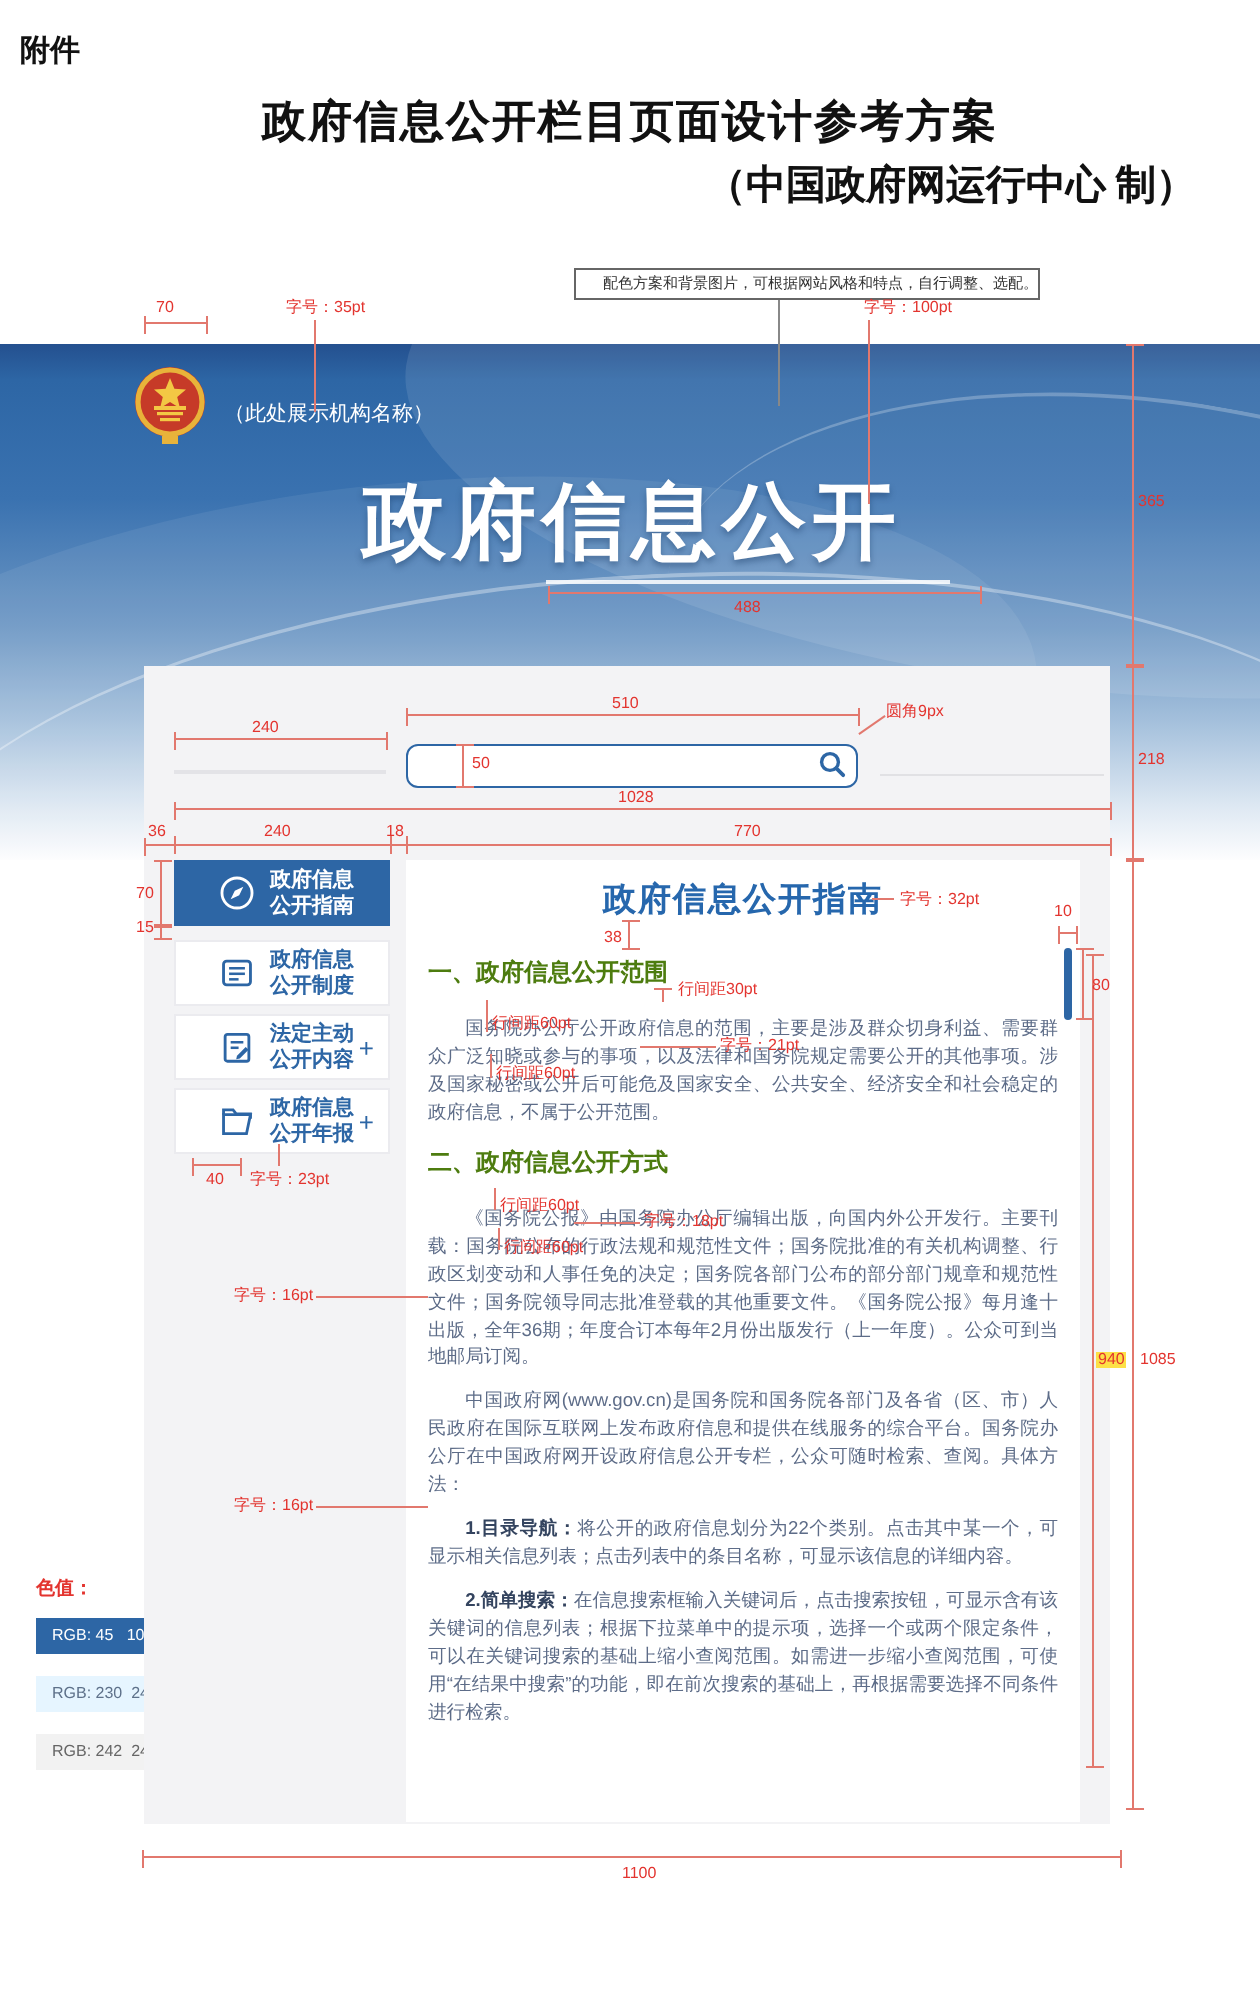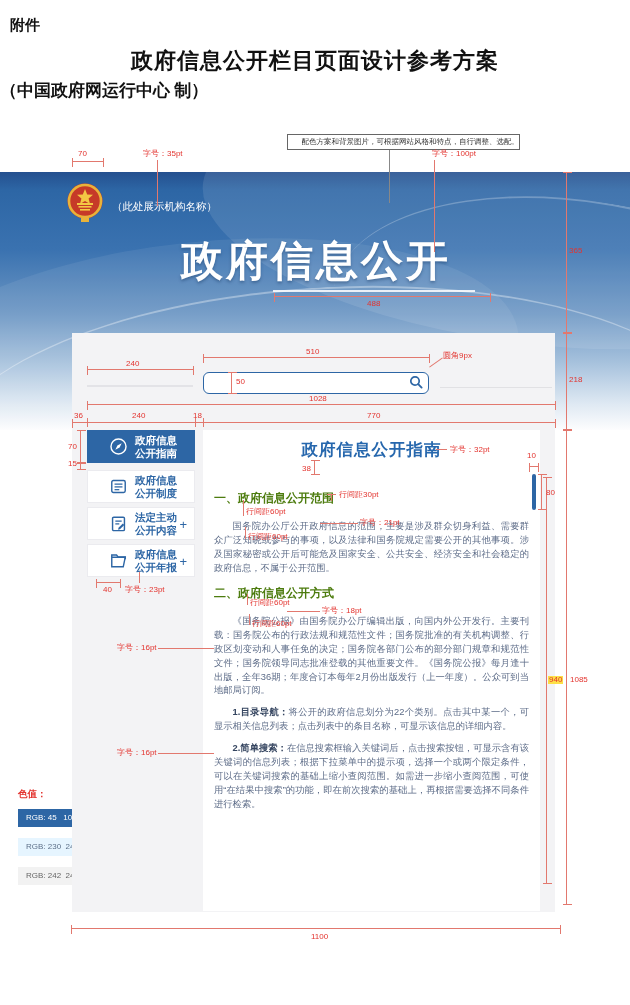--- a/index.html
+++ b/index.html
@@ -2,21 +2,21 @@
 <html><head>
 <meta charset="utf-8">
 <style>
   *{margin:0;padding:0;box-sizing:border-box}
   html,body{width:630px;height:1005px}
   body{position:relative;font-family:"Liberation Sans",sans-serif;background:#fff;overflow:hidden;color:#222}
 
   
   .attach{position:absolute;left:10px;top:16px;font-family:"Liberation Serif",serif;font-weight:bold;font-size:15px;color:#111}
   .doc-title{position:absolute;left:0;top:46px;width:630px;text-align:center;font-family:"Liberation Serif",serif;font-weight:bold;font-size:22px;letter-spacing:1px;color:#111}
-  .doc-sub{position:absolute;left:0;top:79px;width:598px;text-align:left;font-family:"Liberation Serif",serif;font-weight:bold;font-size:17px;color:#111}
+  .doc-sub{position:absolute;left:0;top:79px;width:598px;text-align:right;font-family:"Liberation Serif",serif;font-weight:bold;font-size:20px;color:#111}
   .note-box{position:absolute;left:287px;top:134px;width:233px;height:16px;border:1px solid #666;font-size:7.5px;line-height:14px;text-align:right;color:#333;background:#fff;z-index:31;white-space:nowrap;overflow:hidden}
   .gline{position:absolute;background:#888;z-index:31}
 
   
   .rlab{position:absolute;color:#e3342f;font-size:8px;line-height:1;white-space:nowrap;z-index:32}
   .hm{position:absolute;height:0;border-top:1px solid #e2786e;z-index:30}
   .hm::before,.hm::after{content:"";position:absolute;top:-4px;width:1px;height:9px;background:#e2786e}
   .hm::before{left:0}.hm::after{right:-1px}
   .vm{position:absolute;width:0;border-left:1px solid #e2786e;z-index:30}
   .vm::before,.vm::after{content:"";position:absolute;left:-4px;height:1px;width:9px;background:#e2786e}
@@ -47,21 +47,21 @@
 
   
   .nav-item{position:absolute;left:87px;width:108px;height:33px;display:flex;align-items:center;gap:7px;padding-left:21px;background:#fff;border:1px solid #ebebef;color:#2d66a5;z-index:10;cursor:pointer}
   .nav-item.active{background:#2d66a5;border-color:#2d66a5;color:#fff}
   .nav-lbl{font-size:10.5px;font-weight:bold;line-height:1.22}
   .plus{position:absolute;right:7px;top:50%;transform:translateY(-50%);font-size:13px;font-weight:400;color:#2d66a5}
   .nav-icon{flex:0 0 auto;display:flex}
 
   
   .card{position:absolute;left:203px;top:430px;width:337px;height:481px;background:#fff;padding:9px 11px 8px;overflow:hidden;z-index:10}
-  .card-title{text-align:center;font-size:16.5px;color:#2667ad;font-weight:bold;margin-bottom:29px;letter-spacing:1px}
+  .card-title{text-align:center;font-size:16.5px;color:#2667ad;font-weight:bold;margin-bottom:17px;letter-spacing:1px}
   .body-p{font-size:9.3px;line-height:1.5;color:#5d6c88;text-align:justify;text-indent:2em;margin-bottom:8px}
   .sec-h{font-size:12px;color:#4d7c0f;font-weight:bold;margin:9px 0 13px}
   .sub-h{font-size:10.5px;color:#17335f;font-weight:bold;margin:9px 0 11px}
   .lead{font-weight:bold;color:#34445f}
   .scrollbar{position:absolute;left:532px;top:474px;width:3.5px;height:36px;background:#2d66a5;border-radius:2px;z-index:12}
 
   
   .cv-label{position:absolute;left:18px;top:788px;color:#e3342f;font-size:9.5px;font-weight:bold}
   .swatch{position:absolute;left:18px;width:86px;height:18px;font-size:8px;line-height:18px;padding-left:8px;white-space:pre;z-index:4}
 </style>
@@ -197,20 +197,21 @@
 <div class="rlab" style="left:103px;top:586px">40</div>
 <div class="pline" style="left:139px;top:572px;width:1px;height:11px"></div>
 <div class="rlab" style="left:125px;top:586px">字号：23pt</div>
 
 <div class="card">
   <div class="card-title">政府信息公开指南</div>
   <div class="sec-h">一、政府信息公开范围</div>
   <p class="body-p">国务院办公厅公开政府信息的范围，主要是涉及群众切身利益、需要群众广泛知晓或参与的事项，以及法律和国务院规定需要公开的其他事项。涉及国家秘密或公开后可能危及国家安全、公共安全、经济安全和社会稳定的政府信息，不属于公开范围。</p>
   <div class="sec-h">二、政府信息公开方式</div>
   <p class="body-p">《国务院公报》由国务院办公厅编辑出版，向国内外公开发行。主要刊载：国务院公布的行政法规和规范性文件；国务院批准的有关机构调整、行政区划变动和人事任免的决定；国务院各部门公布的部分部门规章和规范性文件；国务院领导同志批准登载的其他重要文件。《国务院公报》每月逢十出版，全年36期；年度合订本每年2月份出版发行（上一年度）。公众可到当地邮局订阅。</p>
+  <p class="body-p">中国政府网(www.gov.cn)是国务院和国务院各部门及各省（区、市）人民政府在国际互联网上发布政府信息和提供在线服务的综合平台。国务院办公厅在中国政府网开设政府信息公开专栏，公众可随时检索、查阅。具体方法：</p>
   <p class="body-p"><span class="lead">1.目录导航：</span><span>将公开的政府信息划分为22个类别。点击其中某一个，可显示相关信息列表；点击列表中的条目名称，可显示该信息的详细内容。</span></p>
   <p class="body-p"><span class="lead">2.简单搜索：</span><span>在信息搜索框输入关键词后，点击搜索按钮，可显示含有该关键词的信息列表；根据下拉菜单中的提示项，选择一个或两个限定条件，可以在关键词搜索的基础上缩小查阅范围。如需进一步缩小查阅范围，可使用“在结果中搜索”的功能，即在前次搜索的基础上，再根据需要选择不同条件进行检索。</span></p>
 
 </div>
 <div class="scrollbar"></div>
 
 <div class="pline" style="left:436px;top:449px;width:11px;height:1px"></div>
 <div class="rlab" style="left:450px;top:446px">字号：32pt</div>
 <div class="vm" style="left:314px;top:460px;height:15px"></div>
 <div class="rlab" style="left:302px;top:465px">38</div>

